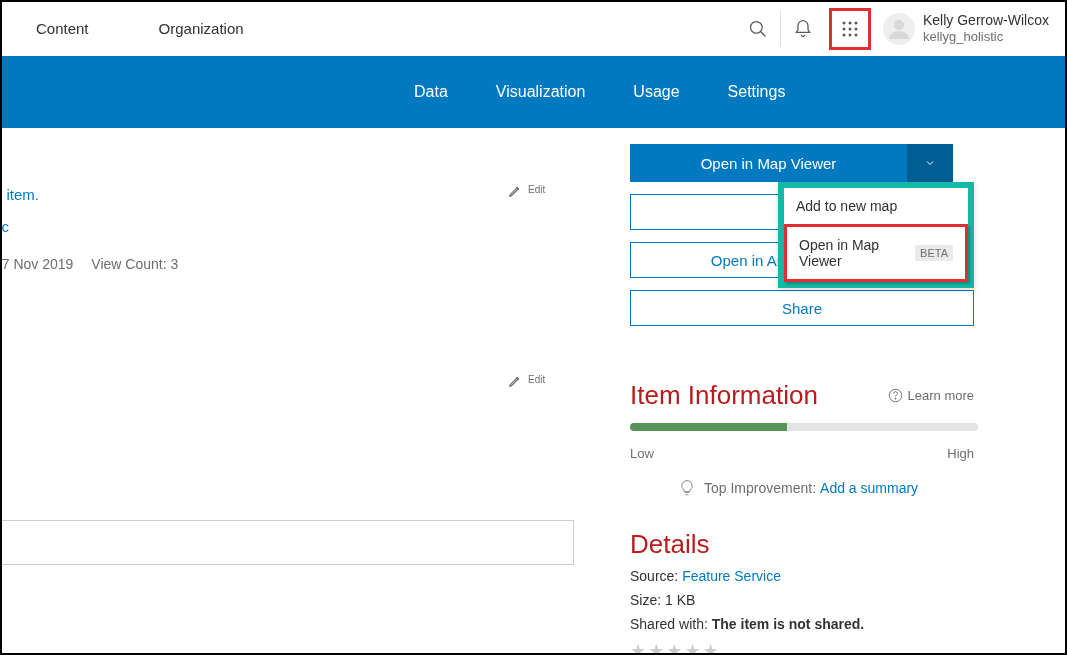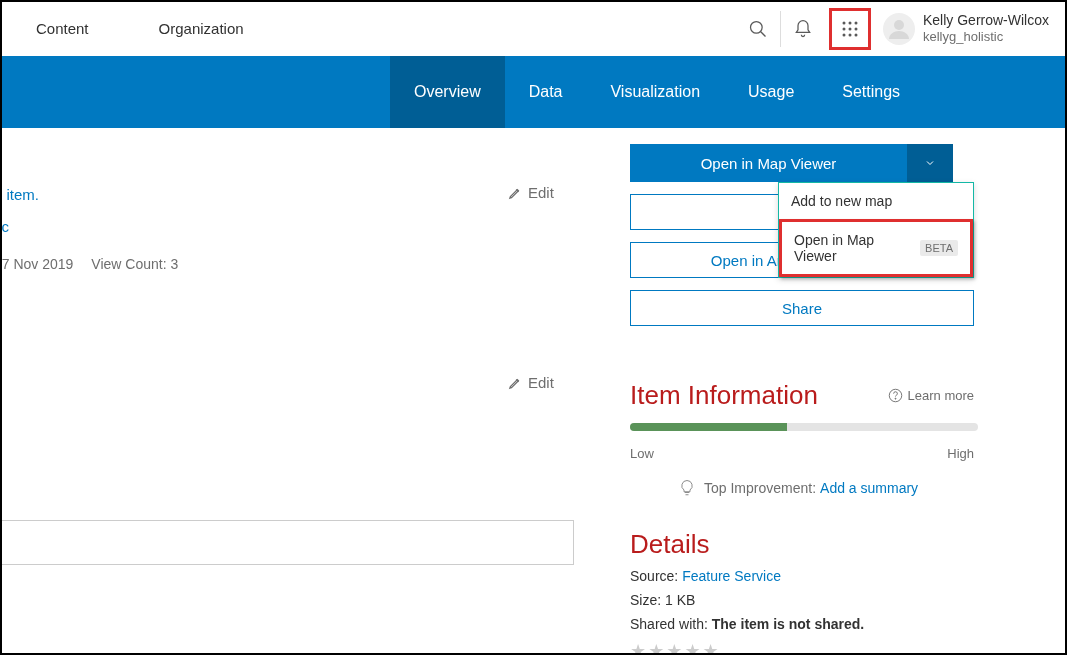--- a/index.html
+++ b/index.html
@@ -17,30 +17,30 @@
     .tabbar { background: #0079c1; height: 72px; display: flex; align-items: stretch; padding-left: 388px; }
     .tab { color: #fff; font-size: 16px; display: flex; align-items: center; padding: 0 24px; cursor: pointer; }
     .tab.active { background: #005e95; }
     .body-area { position: relative; height: calc(100% - 126px); }
     .left-col { position: absolute; left: 0; top: 0; width: 580px; padding-top: 38px; }
     .link-text { color: #0079c1; font-size: 15px; }
     .link-a { position: absolute; left: -8px; top: 58px; }
     .link-b { position: absolute; left: -8px; top: 90px; }
     .meta-line { position: absolute; left: -8px; top: 128px; color: #6e6e6e; font-size: 14px; }
     .meta-line span { margin-right: 14px; }
-    .edit-btn { position: absolute; display: flex; align-items: center; color: #6e6e6e; font-size: 15px; cursor: pointer; }
+    .edit-btn { position: absolute; display: flex; color: #6e6e6e; font-size: 10px; cursor: pointer; }
     .edit-btn svg { margin-right: 6px; }
     .edit1 { top: 56px; left: 506px; }
     .edit2 { top: 246px; left: 506px; }
     .big-box { position: absolute; left: -8px; top: 392px; width: 580px; height: 45px; border: 1px solid #ccc; background: #fff; }
     .right-col { position: absolute; left: 628px; top: 16px; width: 344px; }
     .primary-btn-wrap { position: relative; width: 323px; height: 38px; background: #0079c1; display: flex; cursor: pointer; }
     .primary-btn-main { flex: 1; display: flex; align-items: center; justify-content: center; color: #fff; font-size: 15px; }
     .primary-btn-drop { width: 46px; background: #005e95; display: flex; align-items: center; justify-content: center; }
-    .dropdown { position: absolute; left: 148px; top: 38px; width: 196px; background: #fff; border: 1px solid #14b8a6; box-shadow: 0 2px 6px rgba(0,0,0,0.15); z-index: 10; }
+    .dropdown { position: absolute; left: 148px; top: 38px; width: 196px; background: #fff; border: 6px solid #14b8a6; box-shadow: 0 2px 6px rgba(0,0,0,0.15); z-index: 10; }
     .dropdown-hl { border: 3px solid #df2f2f; box-shadow: 2px 2px 3px rgba(0,0,0,0.25); }
     .dropdown-item { padding: 10px 12px; font-size: 14px; color: #323232; cursor: pointer; display: flex; align-items: center; }
     .beta-badge { background: #eaeaea; color: #6e6e6e; font-size: 11px; padding: 2px 5px; border-radius: 2px; margin-left: 6px; }
     .outline-btn { margin-top: 12px; width: 344px; height: 36px; border: 1px solid #0079c1; color: #0079c1; display: flex; align-items: center; justify-content: center; font-size: 15px; cursor: pointer; background: #fff; }
     .outline-btn .chev { margin-left: 8px; }
     .section-title { font-size: 26px; color: #b91c1c; }
     .item-info-head { display: flex; align-items: center; justify-content: space-between; margin-top: 54px; }
     .learn-more { color: #6e6e6e; font-size: 13px; display: flex; align-items: center; cursor: pointer; }
     .progress-track { margin-top: 12px; width: 348px; height: 8px; background: #e4e4e4; border-radius: 4px; overflow: hidden; }
     .progress-fill { height: 100%; background: #5a9359; width: 45%; }
@@ -94,21 +94,20 @@
         <path d="M2 22c0-5 5-8 10-8s10 3 10 8"></path>
       </svg>
   </div>
   <div class="user-block">
     <div class="user-name">Kelly Gerrow-Wilcox</div>
     <div class="user-handle">kellyg_holistic</div>
   </div>
 </div>
 
 <div class="tabbar">
-  <div class="tab active">Overview</div>
   <div class="tab">Data</div>
   <div class="tab">Visualization</div>
   <div class="tab">Usage</div>
   <div class="tab">Settings</div>
 </div>
 
 <div class="body-area">
   <div class="left-col">
     <div class="link-text link-a">e item.</div>
     <div class="link-text link-b">tic</div>

